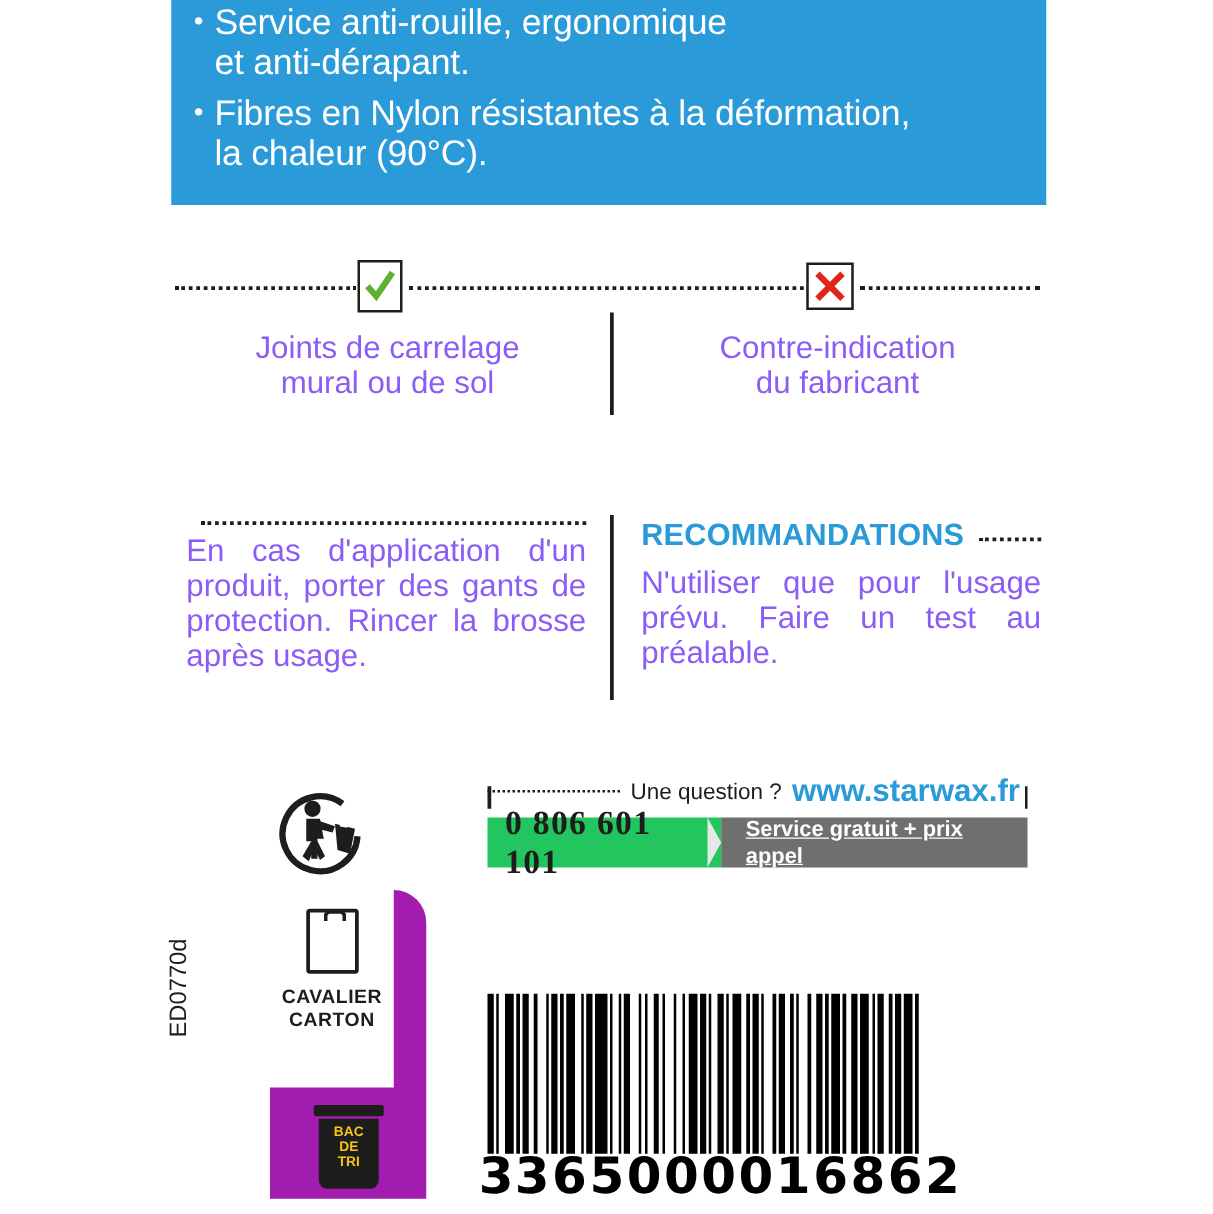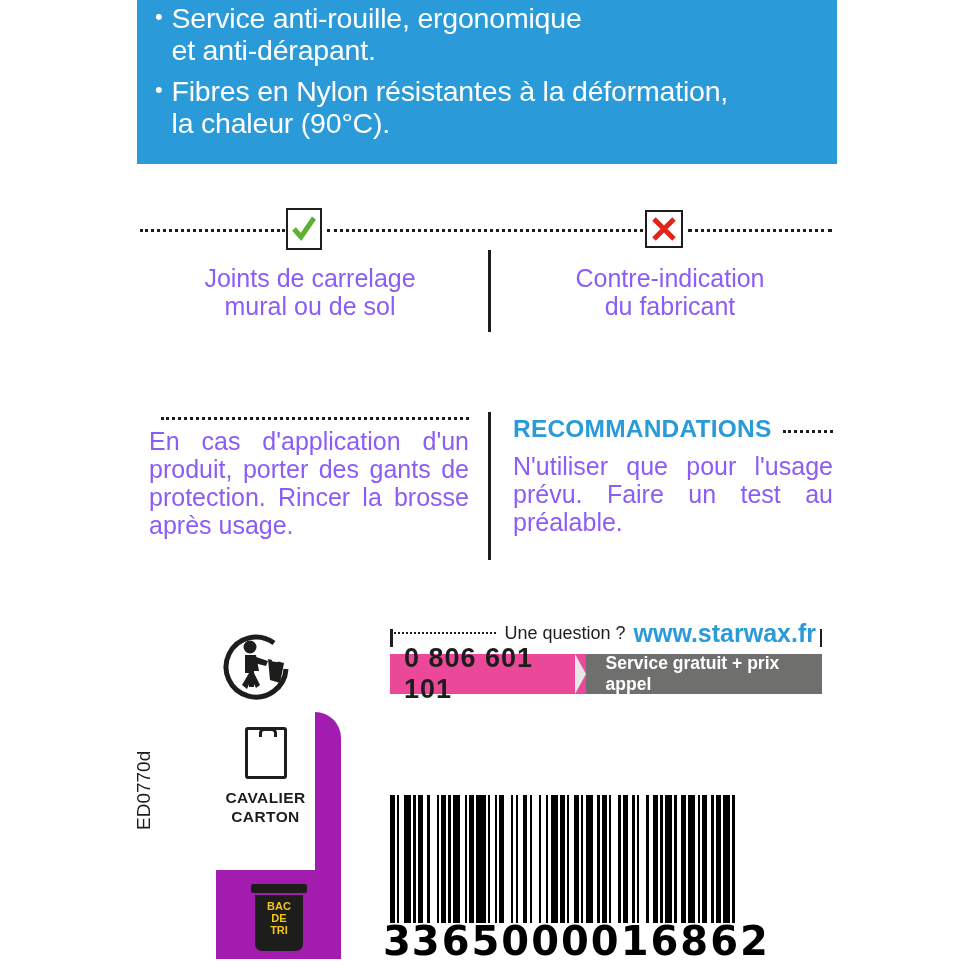--- a/index.html
+++ b/index.html
@@ -287,40 +287,41 @@
   .q-tick-l { left: 0; }
   .q-tick-r { right: 0; }
 
   .phone-row {
     display: flex;
     align-items: stretch;
     margin-top: 6px;
     height: 40px;
   }
   .phone-num {
-    background: #ec4899;
+    background: #22c55e;
     color: #1d1d1b;
-    font-family: Liberation Sans, sans-serif;
+    font-family: Liberation Serif, serif;
     font-weight: bold;
     font-size: 27px;
     letter-spacing: 1px;
     display: flex;
     align-items: center;
     padding: 0 14px;
   }
   .phone-tag {
     background: #6f6f6e;
     color: #ffffff;
     font-size: 17.5px;
     font-weight: bold;
     display: flex;
     align-items: center;
     padding: 0 14px 0 20px;
     position: relative;
     margin-left: 0;
+    text-decoration: underline;
   }
   .phone-tag::before {
     content: "";
     position: absolute;
     left: -11px;
     top: 0;
     width: 0; height: 0;
     border-top: 20px solid transparent;
     border-bottom: 20px solid transparent;
     border-left: 11px solid #e7e7e7;

